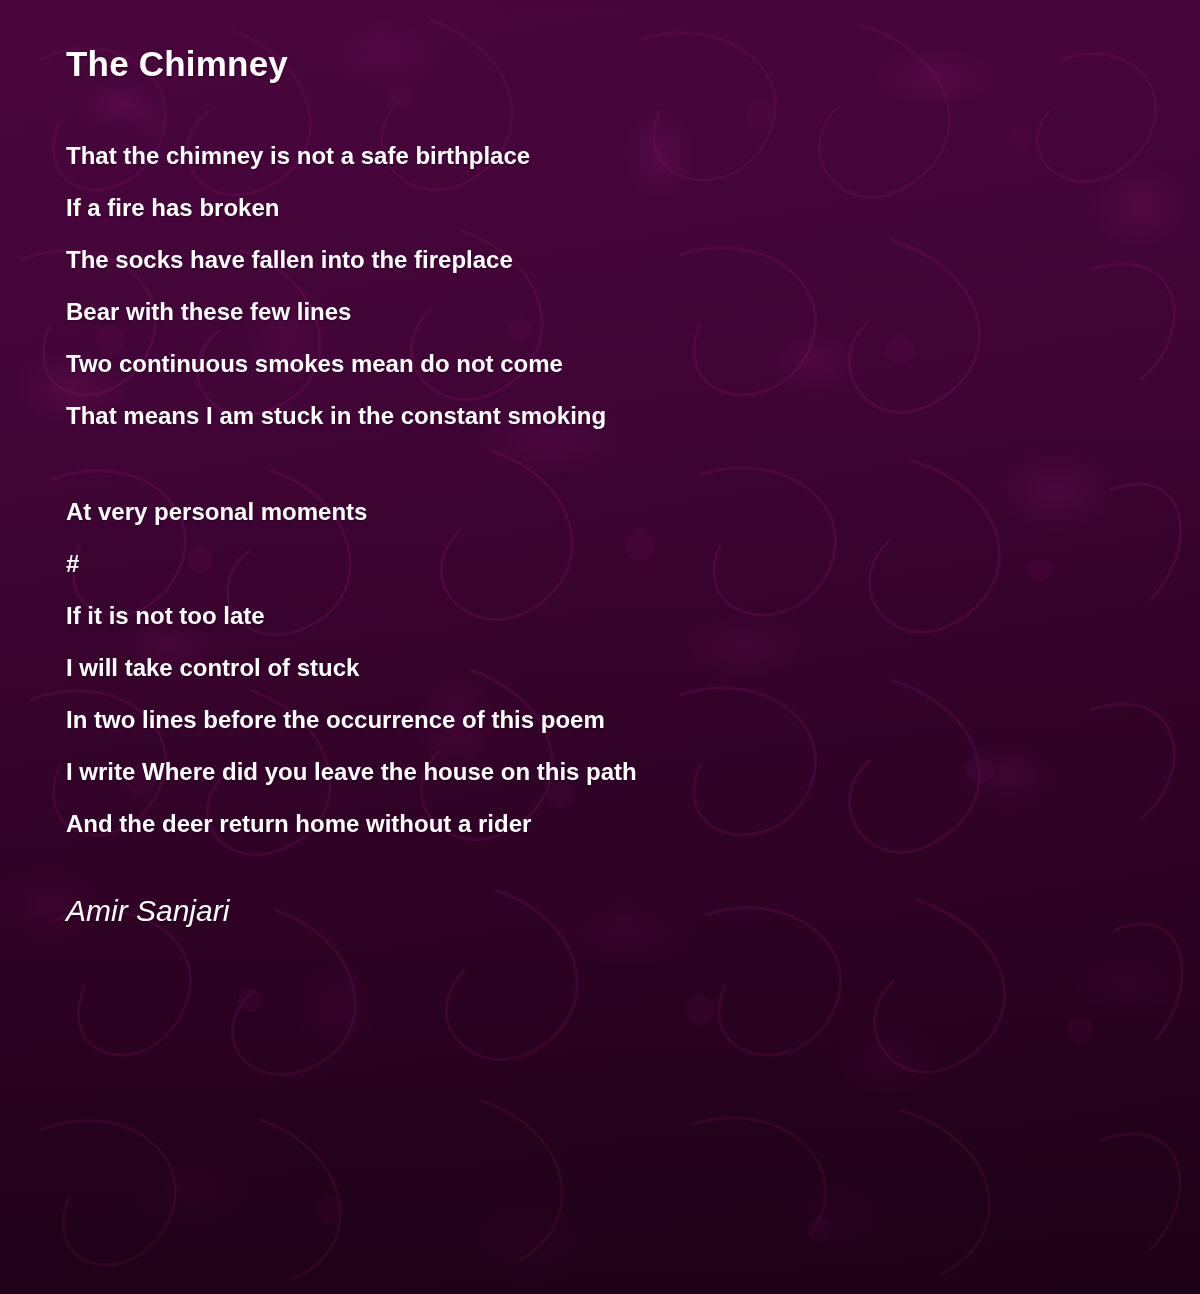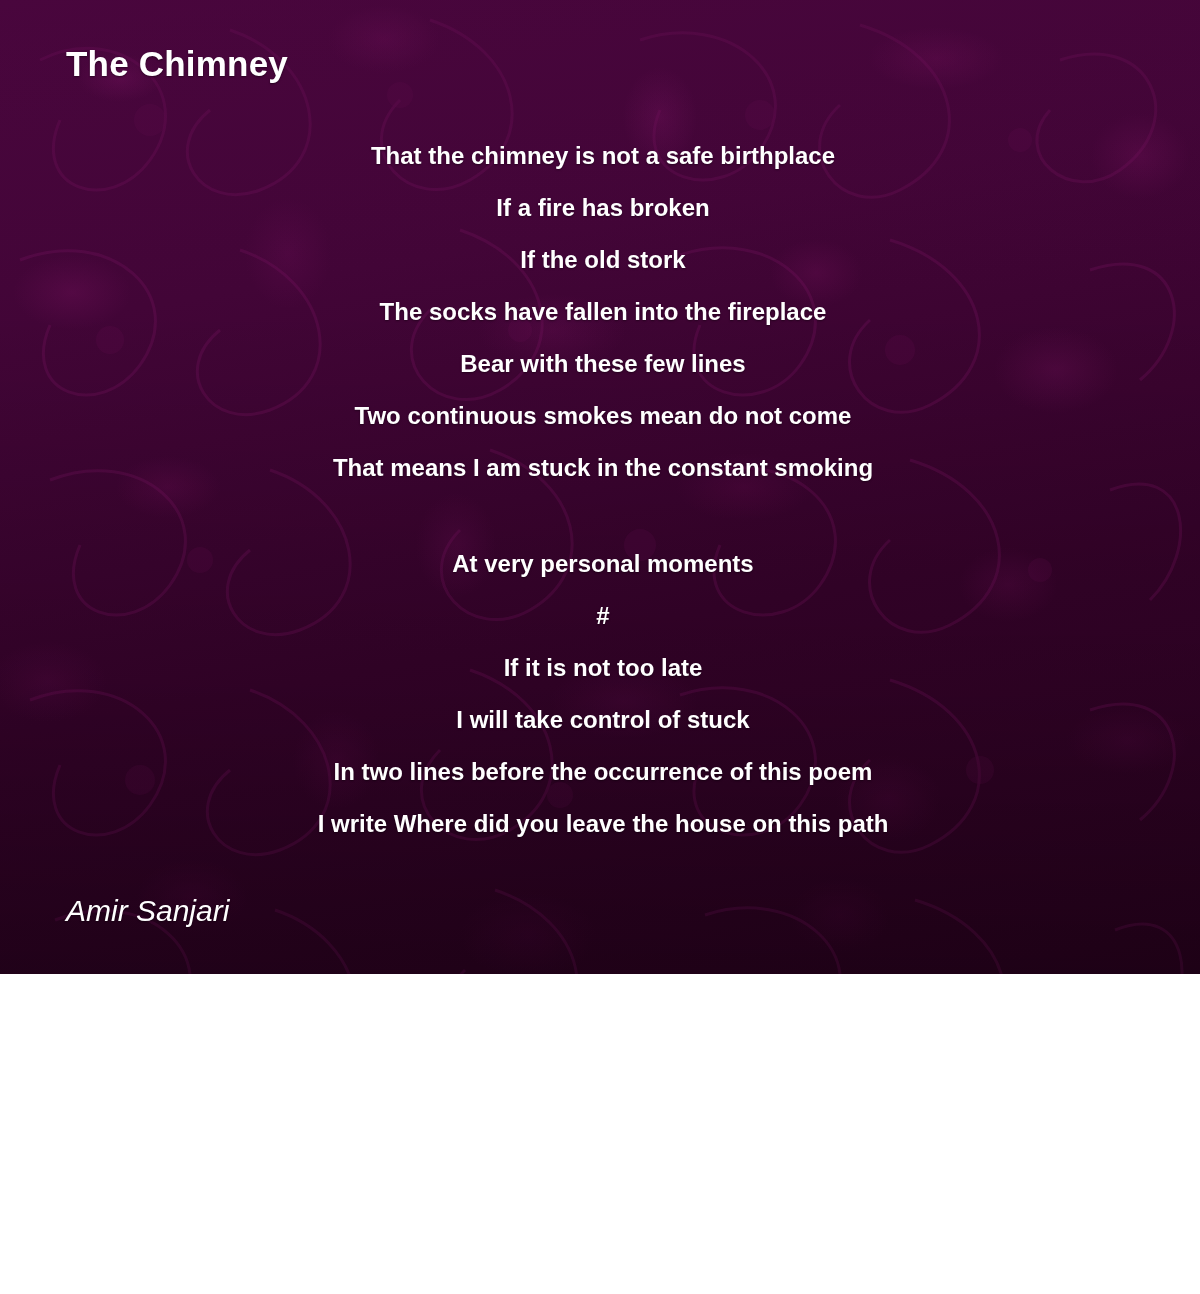--- a/index.html
+++ b/index.html
@@ -9,21 +9,21 @@
   body {
     width: 1200px;
     height: 1294px;
     overflow: hidden;
     font-family: "Liberation Sans", sans-serif;
   }
 
   .poem-card {
     position: relative;
     width: 1200px;
-    height: 974px;
+    height: 1294px;
     background-color: #be185d;
     overflow: hidden;
   }
 
   
   .bg-pattern {
     position: absolute;
     inset: 0;
     background-color: #3d0433;
     background-image:
@@ -73,21 +73,20 @@
     color: #ffffff;
     font-size: 35px;
     font-weight: bold;
     letter-spacing: 0.2px;
     margin: 0 0 46px 0;
     text-shadow: 0 1px 2px rgba(0,0,0,0.45);
   }
 
   .stanza {
     margin: 0 0 44px 0;
-    text-align: center;
   }
   .poem-line {
     color: #ffffff;
     font-size: 24px;
     font-weight: bold;
     line-height: 52px;
     white-space: pre-wrap;
     text-shadow: 0 1px 2px rgba(0,0,0,0.40);
   }
 
@@ -173,31 +172,31 @@
   </svg>
 
   <div class="bg-vignette"></div>
 
   <div class="content">
     <h1 class="poem-title">The Chimney</h1>
 
     <div class="stanza">
       <div class="poem-line">That the chimney is not a safe birthplace</div>
       <div class="poem-line">If a fire has broken</div>
-      <div class="poem-line">If the old stork</div>
       <div class="poem-line">The socks have fallen into the fireplace</div>
       <div class="poem-line">Bear with these few lines</div>
       <div class="poem-line">Two continuous smokes mean do not come</div>
       <div class="poem-line">That means I am stuck in the constant smoking</div>
     </div>
 
     <div class="stanza">
       <div class="poem-line">At very personal moments</div>
       <div class="poem-line">#</div>
       <div class="poem-line">If it is not too late</div>
       <div class="poem-line">I will take control of stuck</div>
       <div class="poem-line">In two lines before the occurrence of this poem</div>
       <div class="poem-line">I write Where did you leave the house on this path</div>
+      <div class="poem-line">And the deer return home without a rider</div>
     </div>
 
     <div class="poem-author">Amir Sanjari</div>
   </div>
 </div>
 
 </body></html>

